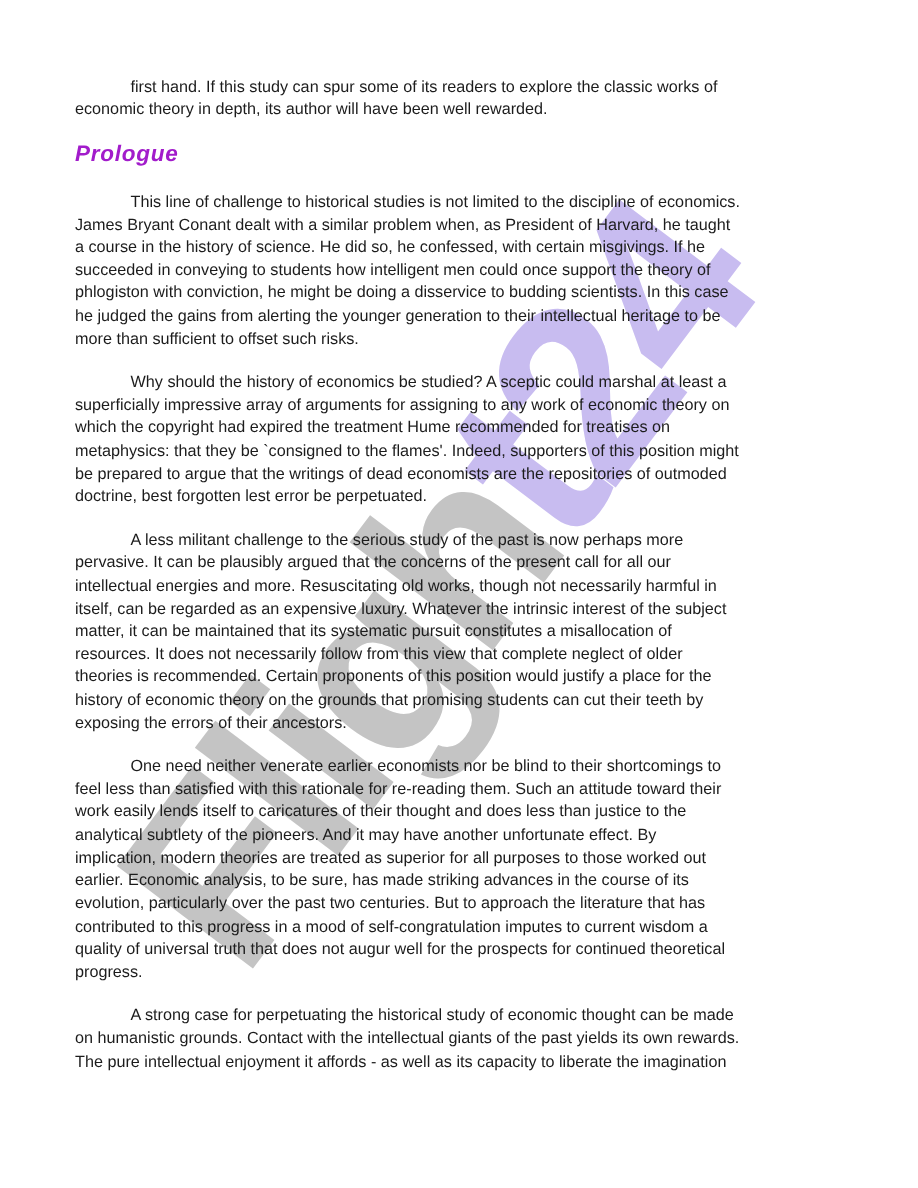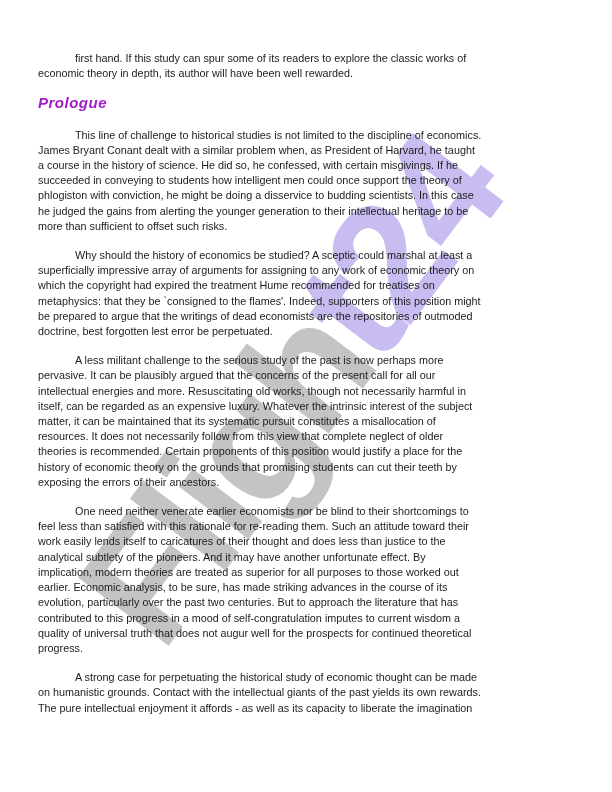--- a/index.html
+++ b/index.html
@@ -22,21 +22,21 @@
     font-size:165px;
     letter-spacing:-7px;
     white-space:nowrap;
     z-index:0;
     user-select:none;
     line-height:1;
   }
   
   .content{
     position:relative;z-index:1;
-    padding:51px 58px 0 38px;
+    padding:51px 58px 0 50px;
     color:#1c1c1c;
     font-size:10.8px;
     line-height:15.2px;
   }
   .content p{
     margin:0 0 14px 0;
     text-indent:37px;
     white-space:pre-line;
   }
   .heading{

